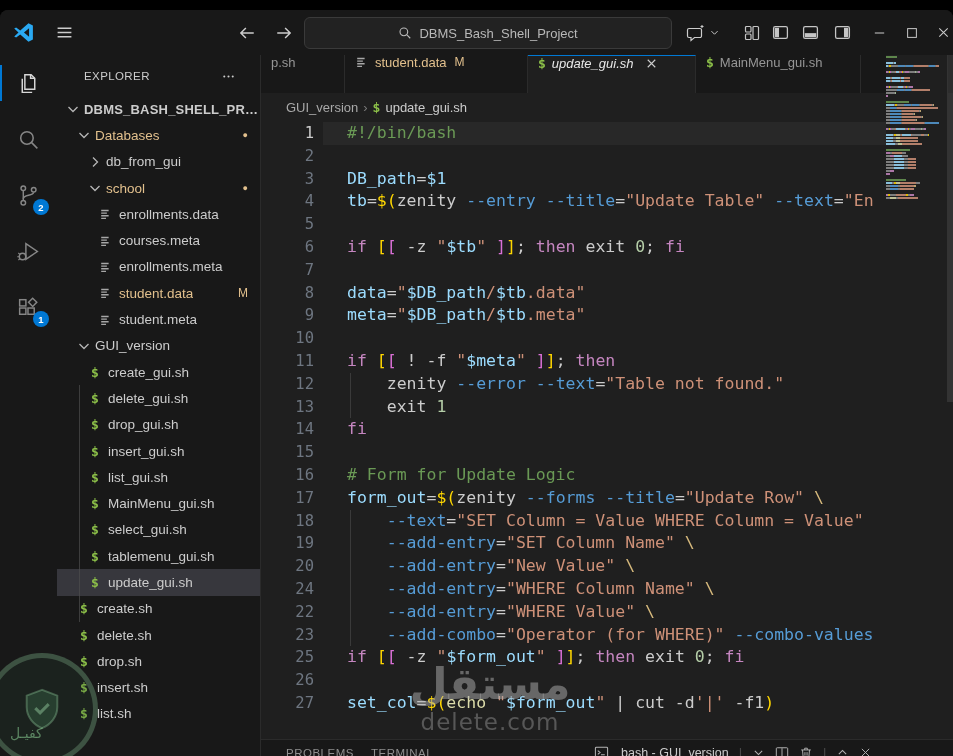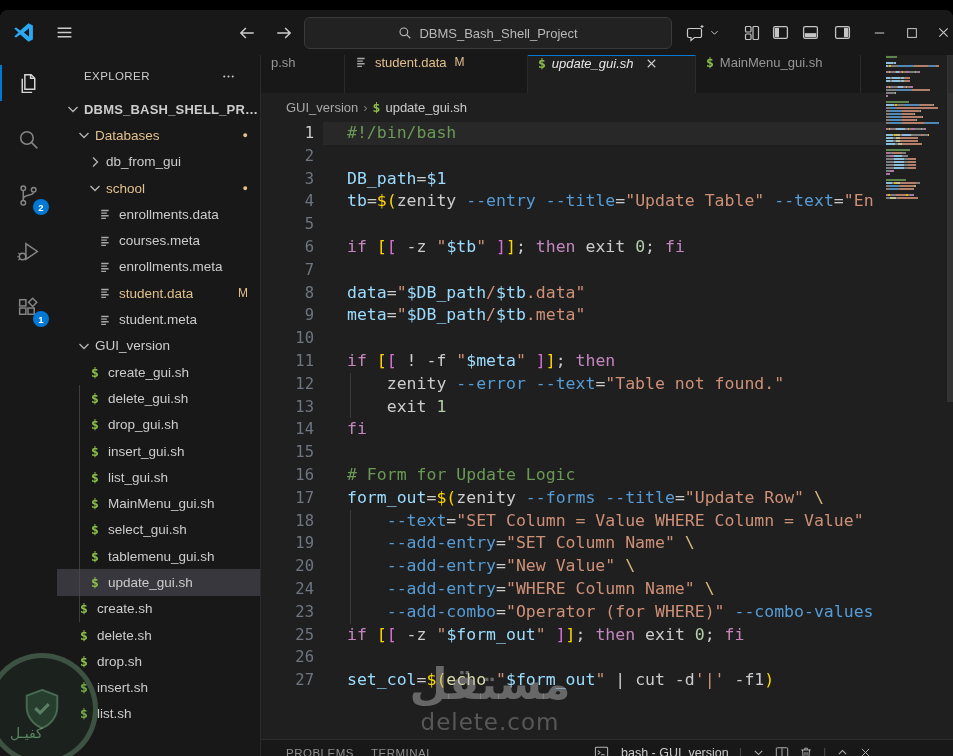--- a/index.html
+++ b/index.html
@@ -455,20 +455,21 @@
           <div class="crow"><span class="ln">12</span><span class="iguide"></span><span class="lc"><span class="tk-w">    zenity </span><span class="tk-f">--error</span><span class="tk-w"> </span><span class="tk-f">--text</span><span class="tk-w">=</span><span class="tk-s">"Table not found."</span></span></div>
           <div class="crow"><span class="ln">13</span><span class="iguide"></span><span class="lc"><span class="tk-w">    exit </span><span class="tk-n">1</span></span></div>
           <div class="crow"><span class="ln">14</span><span class="lc"><span class="tk-k">fi</span></span></div>
           <div class="crow"><span class="ln">15</span><span class="lc"></span></div>
           <div class="crow"><span class="ln">16</span><span class="lc"><span class="tk-c"># Form for Update Logic</span></span></div>
           <div class="crow"><span class="ln">17</span><span class="lc"><span class="tk-v">form_out</span><span class="tk-w">=</span><span class="tk-g">$(</span><span class="tk-w">zenity </span><span class="tk-f">--forms</span><span class="tk-w"> </span><span class="tk-f">--title</span><span class="tk-w">=</span><span class="tk-s">"Update Row"</span><span class="tk-w"> </span><span class="tk-e">\</span></span></div>
           <div class="crow"><span class="ln">18</span><span class="iguide"></span><span class="lc"><span class="tk-w">    </span><span class="tk-f">--text</span><span class="tk-w">=</span><span class="tk-s">"SET Column = Value WHERE Column = Value"</span></span></div>
           <div class="crow"><span class="ln">19</span><span class="iguide"></span><span class="lc"><span class="tk-w">    </span><span class="tk-f">--add-entry</span><span class="tk-w">=</span><span class="tk-s">"SET Column Name"</span><span class="tk-w"> </span><span class="tk-e">\</span></span></div>
           <div class="crow"><span class="ln">20</span><span class="iguide"></span><span class="lc"><span class="tk-w">    </span><span class="tk-f">--add-entry</span><span class="tk-w">=</span><span class="tk-s">"New Value"</span><span class="tk-w"> </span><span class="tk-e">\</span></span></div>
           <div class="crow"><span class="ln">24</span><span class="iguide"></span><span class="lc"><span class="tk-w">    </span><span class="tk-f">--add-entry</span><span class="tk-w">=</span><span class="tk-s">"WHERE Column Name"</span><span class="tk-w"> </span><span class="tk-e">\</span></span></div>
+          <div class="crow"><span class="ln">22</span><span class="iguide"></span><span class="lc"><span class="tk-w">    </span><span class="tk-f">--add-entry</span><span class="tk-w">=</span><span class="tk-s">"WHERE Value"</span><span class="tk-w"> </span><span class="tk-e">\</span></span></div>
           <div class="crow"><span class="ln">23</span><span class="iguide"></span><span class="lc"><span class="tk-w">    </span><span class="tk-f">--add-combo</span><span class="tk-w">=</span><span class="tk-s">"Operator (for WHERE)"</span><span class="tk-w"> </span><span class="tk-f">--combo-values</span></span></div>
           <div class="crow"><span class="ln">25</span><span class="lc"><span class="tk-k">if</span><span class="tk-w"> </span><span class="tk-g">[</span><span class="tk-p">[</span><span class="tk-w"> -z </span><span class="tk-s">"</span><span class="tk-v">$form_out</span><span class="tk-s">"</span><span class="tk-w"> </span><span class="tk-p">]</span><span class="tk-g">]</span><span class="tk-w">; </span><span class="tk-k">then</span><span class="tk-w"> exit </span><span class="tk-n">0</span><span class="tk-w">; </span><span class="tk-k">fi</span></span></div>
           <div class="crow"><span class="ln">26</span><span class="lc"></span></div>
           <div class="crow"><span class="ln">27</span><span class="lc"><span class="tk-v">set_col</span><span class="tk-w">=</span><span class="tk-g">$(</span><span class="tk-y">echo</span><span class="tk-w"> </span><span class="tk-s">"</span><span class="tk-v">$form_out</span><span class="tk-s">"</span><span class="tk-w"> | cut -d</span><span class="tk-s">'|'</span><span class="tk-w"> -f1</span><span class="tk-g">)</span></span></div>
         </div>
       <div id="minimap">
           <div class="mm-row">
             <span style="width: 11px; background: rgb(106, 153, 85);"></span>
           </div>
           <div class="mm-row"></div>

